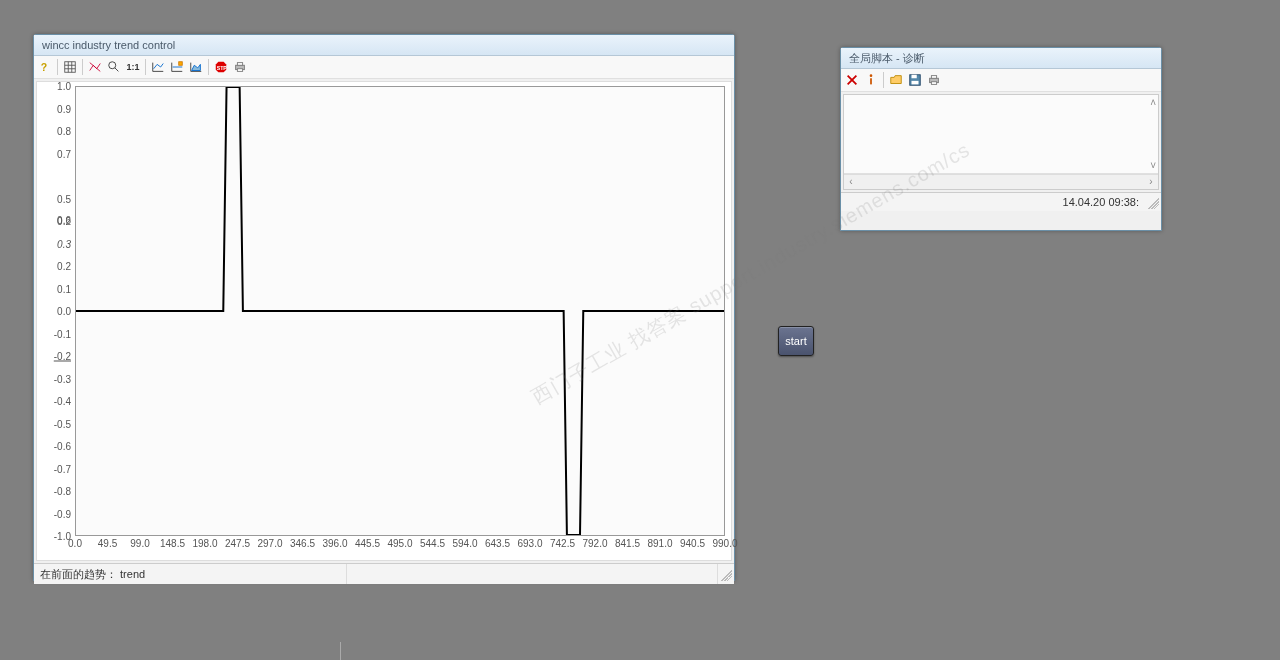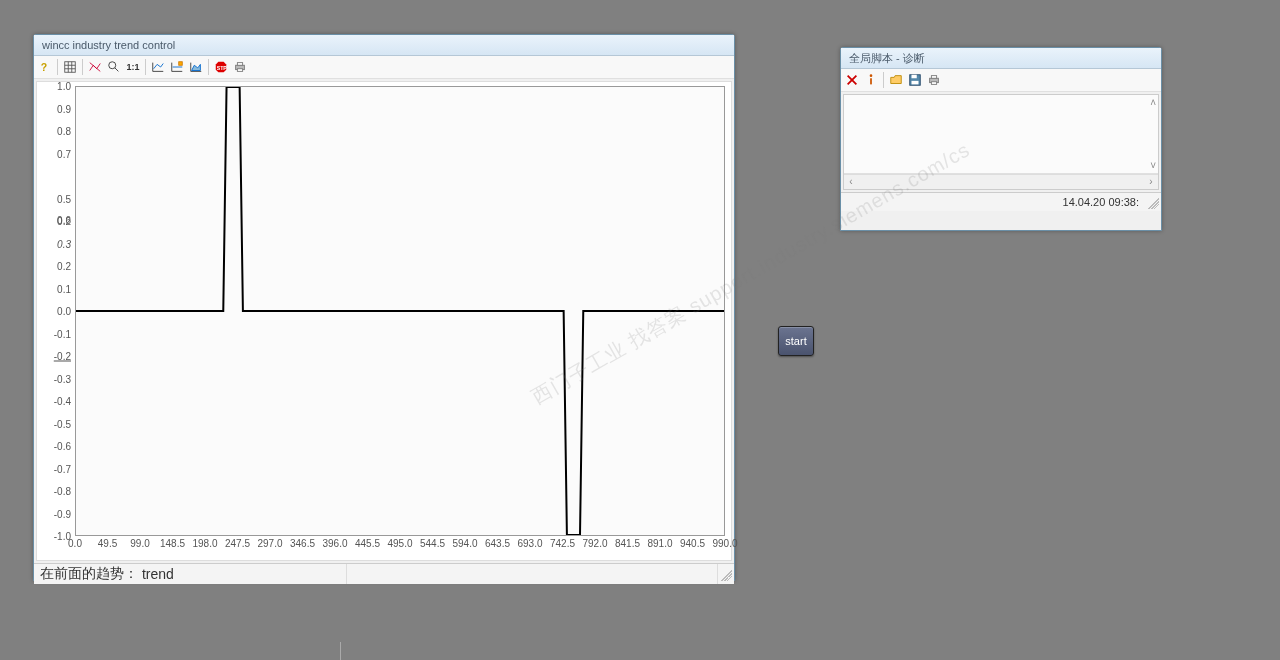--- a/index.html
+++ b/index.html
@@ -8,21 +8,21 @@
   .toolbar{height:22px;background:#f8f8f8;border-bottom:1px solid #e0e0e0;display:flex;align-items:center;padding:0 2px;gap:1px}
   .tbtn{width:18px;height:18px;display:flex;align-items:center;justify-content:center;cursor:pointer;border-radius:2px}
   .tsep{width:1px;height:16px;background:#ccc;margin:0 2px}
   .chart-wrap{position:relative;background:#fff;margin:2px;border:1px solid #ddd}
   .y-axis{position:absolute;left:0;top:4px;bottom:24px;width:38px}
   .y-tick{position:absolute;right:4px;font-size:10px;color:#555;transform:translateY(-50%)}
   .plot{position:absolute;left:38px;right:6px;top:4px;bottom:24px;border:1px solid #999;background:#fbfbfb}
   .plot svg{width:100%;height:100%;display:block}
   .x-axis{position:absolute;left:38px;right:6px;bottom:6px;height:16px}
   .x-tick{position:absolute;top:0;font-size:10px;color:#555;transform:translateX(-50%)}
-  .statusbar{height:20px;border-top:1px solid #ccc;display:flex;align-items:center;background:#f4f4f4;font-size:14px;color:#333}
+  .statusbar{height:20px;border-top:1px solid #ccc;display:flex;align-items:center;background:#f4f4f4;font-size:11px;color:#333}
   .stat-cell{padding:0 6px;border-right:1px solid #ddd;height:100%;display:flex;align-items:center}
   .grip{margin-left:auto;width:14px;height:14px;margin-right:2px;background:
     linear-gradient(135deg,transparent 60%,#bbb 60%,#bbb 65%,transparent 65%,transparent 70%,#bbb 70%,#bbb 75%,transparent 75%,transparent 80%,#bbb 80%,#bbb 85%,transparent 85%)}
   .start-btn{position:absolute;left:778px;top:326px;width:36px;height:30px;border:1px solid #222;border-radius:3px;
     background:linear-gradient(#6b7490,#4a536e);color:#fff;font-size:11px;cursor:pointer;box-shadow:0 1px 2px rgba(0,0,0,.4),inset 0 1px 0 rgba(255,255,255,.2)}
   
   .diag-body{background:#fff;margin:2px;border:1px solid #ccc}
   .diag-text{height:78px;background:#fbfbfb;border-bottom:1px solid #e0e0e0;position:relative}
   .vchevron{position:absolute;right:2px;font-size:10px;color:#888;cursor:pointer}
   .hscroll{height:14px;display:flex;background:#f0f0f0;border-top:1px solid #ddd}

